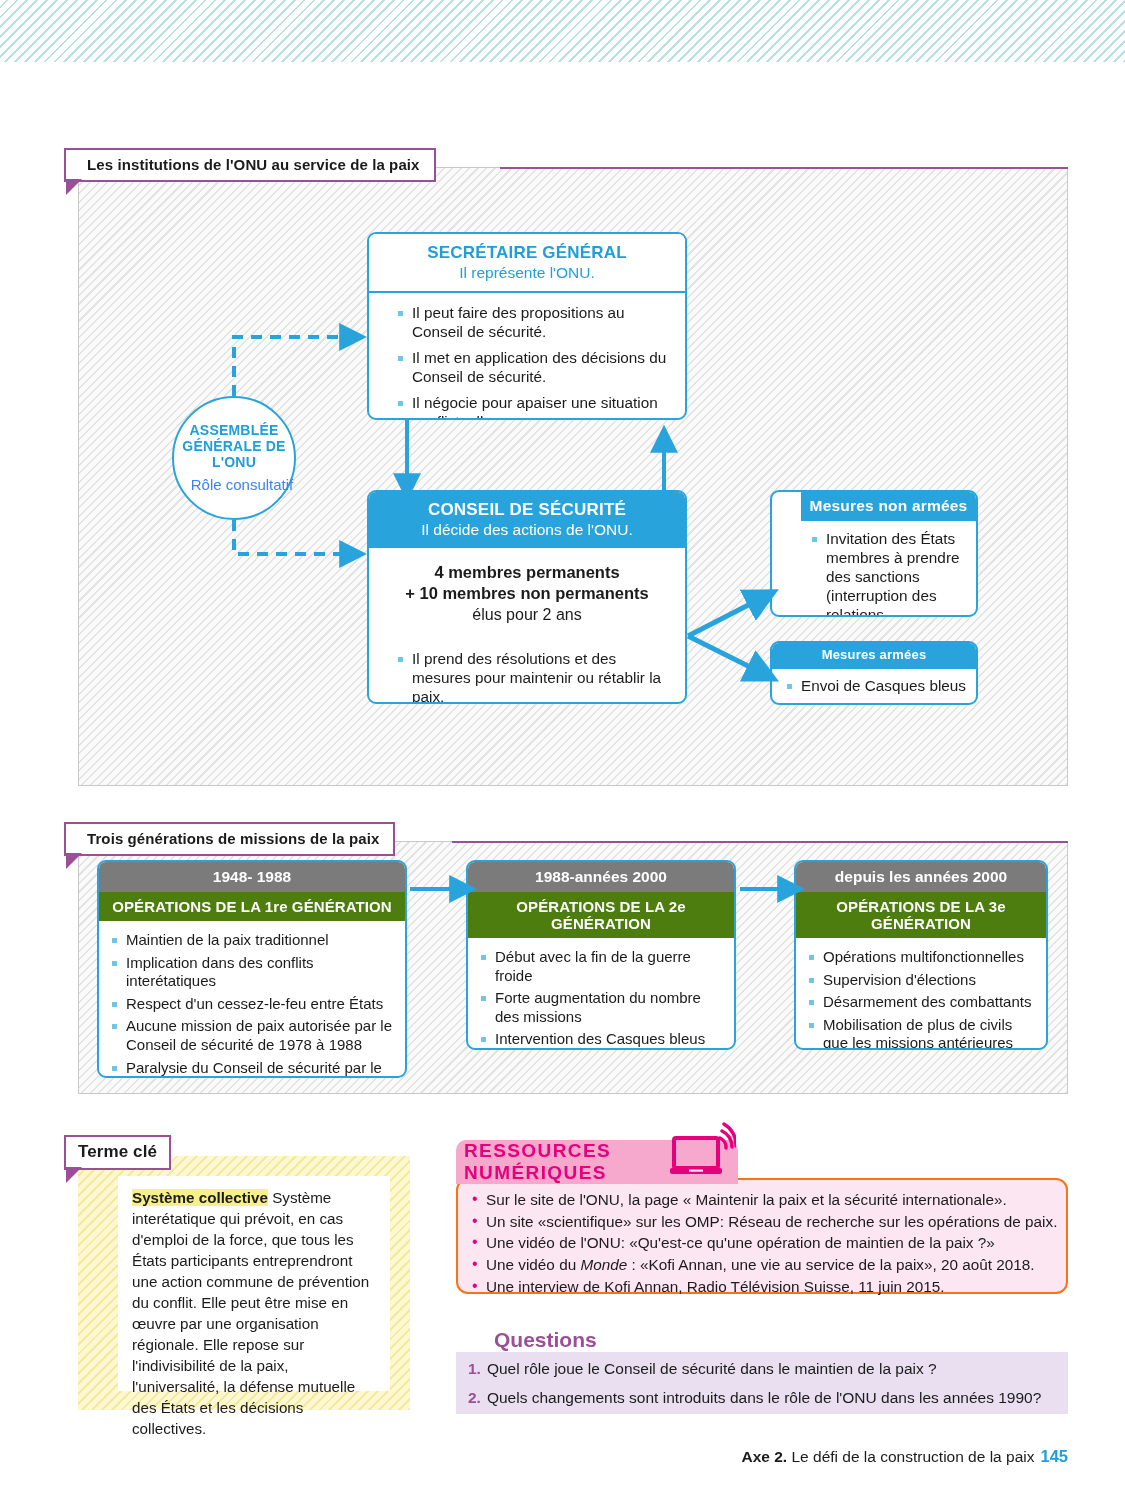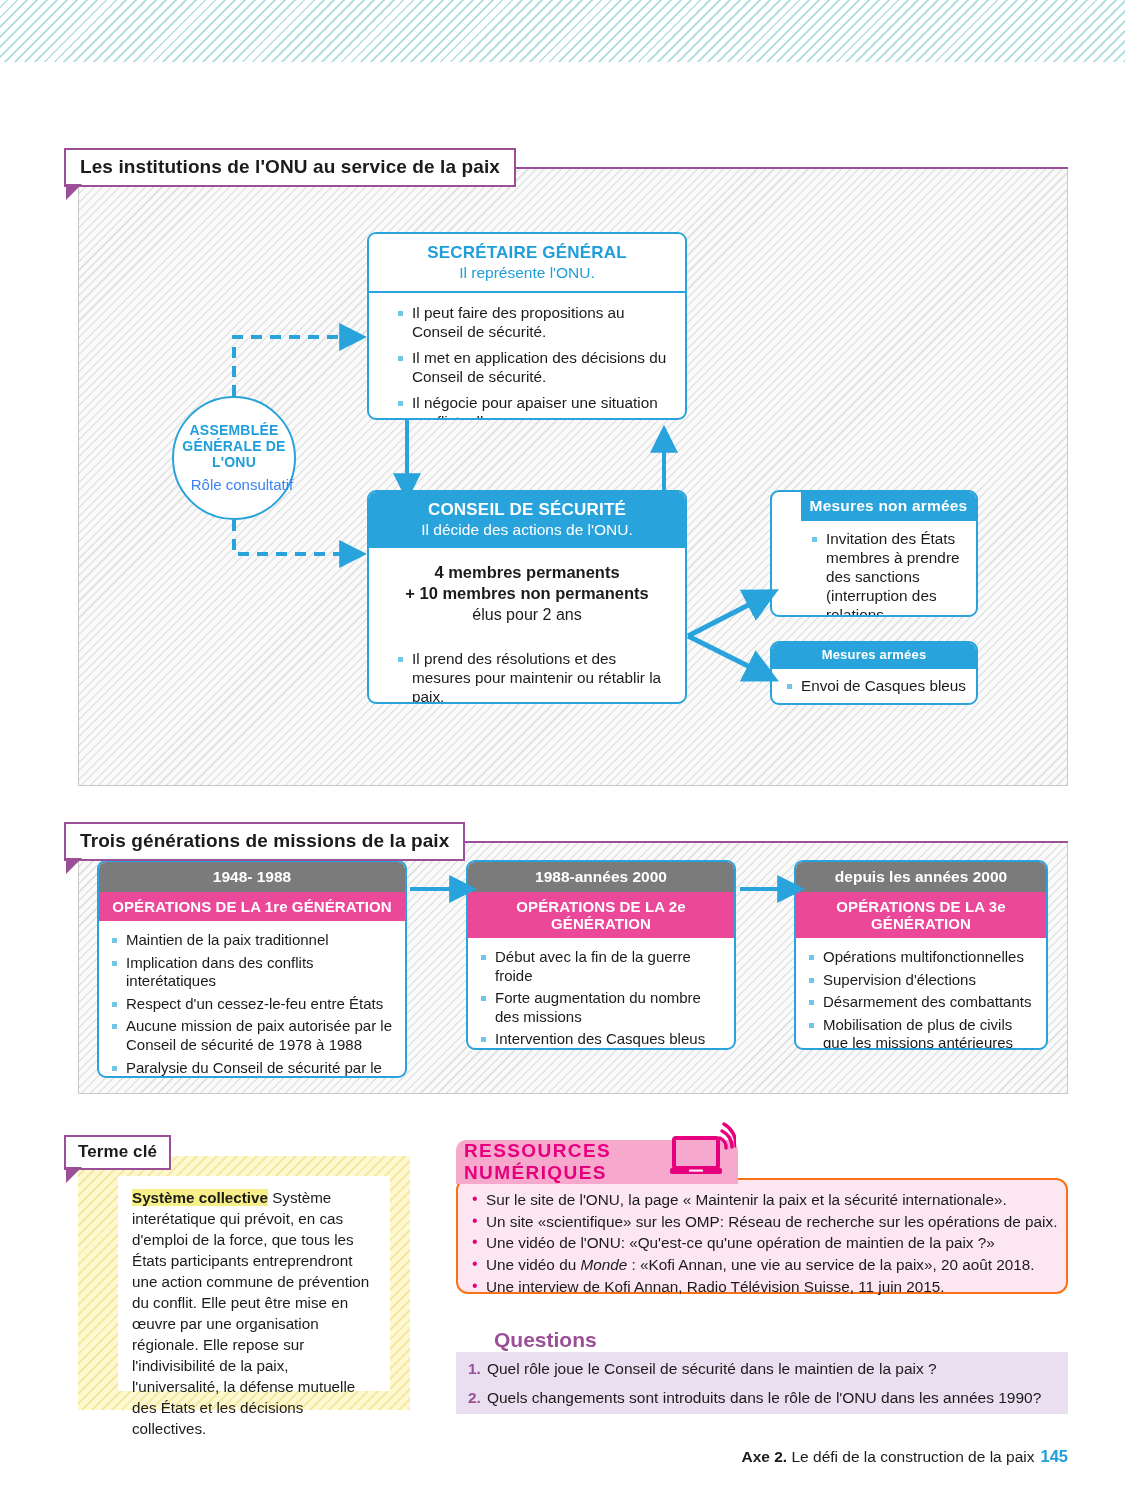--- a/index.html
+++ b/index.html
@@ -27,22 +27,22 @@
       -45deg,
       #e3e3e3 0px, #e3e3e3 1.5px,
       #fafafa 1.5px, #fafafa 6px);
   }
 
   
   .sec-tab {
     position: absolute;
     border: 2px solid #9b4f96;
     background: #ffffff;
-    padding: 6px 14px 7px 14px;
-    font-size: 19px; font-weight: bold; color: #1b1b1b;
+    padding: 6px 14px 7px 21px;
+    font-size: 15px; font-weight: bold; color: #1b1b1b;
     letter-spacing: .1px;
     white-space: nowrap;
     z-index: 6;
   }
   .sec-tab .fold {
     position: absolute; left: 0px; bottom: -15px;
     width: 0; height: 0;
     border-left: 16px solid #9b4f96;
     border-bottom: 16px solid transparent;
   }
@@ -136,21 +136,21 @@
     border: 2px solid #29a3dc;
     border-radius: 9px;
     background: #ffffff;
     overflow: hidden;
   }
   .genbox .gy {
     background: #7b7b7b; color: #ffffff; text-align: center;
     font-size: 15.5px; font-weight: bold; padding: 6px 4px 6px 4px;
   }
   .genbox .bu {
-    background: #ec4899; color: #ffffff; text-align: center;
+    background: #4d7c0f; color: #ffffff; text-align: center;
     font-size: 15px; font-weight: bold; padding: 6px 4px 6px 4px;
     letter-spacing: .1px;
   }
   .genbox ul.bl { padding: 10px 10px 8px 12px; }
   .genbox ul.bl li { font-size: 15px; margin-bottom: 4px; }
 
   
   #terme-wrap {
     position: absolute; left: 78px; top: 1156px;
     width: 332px; height: 254px;

